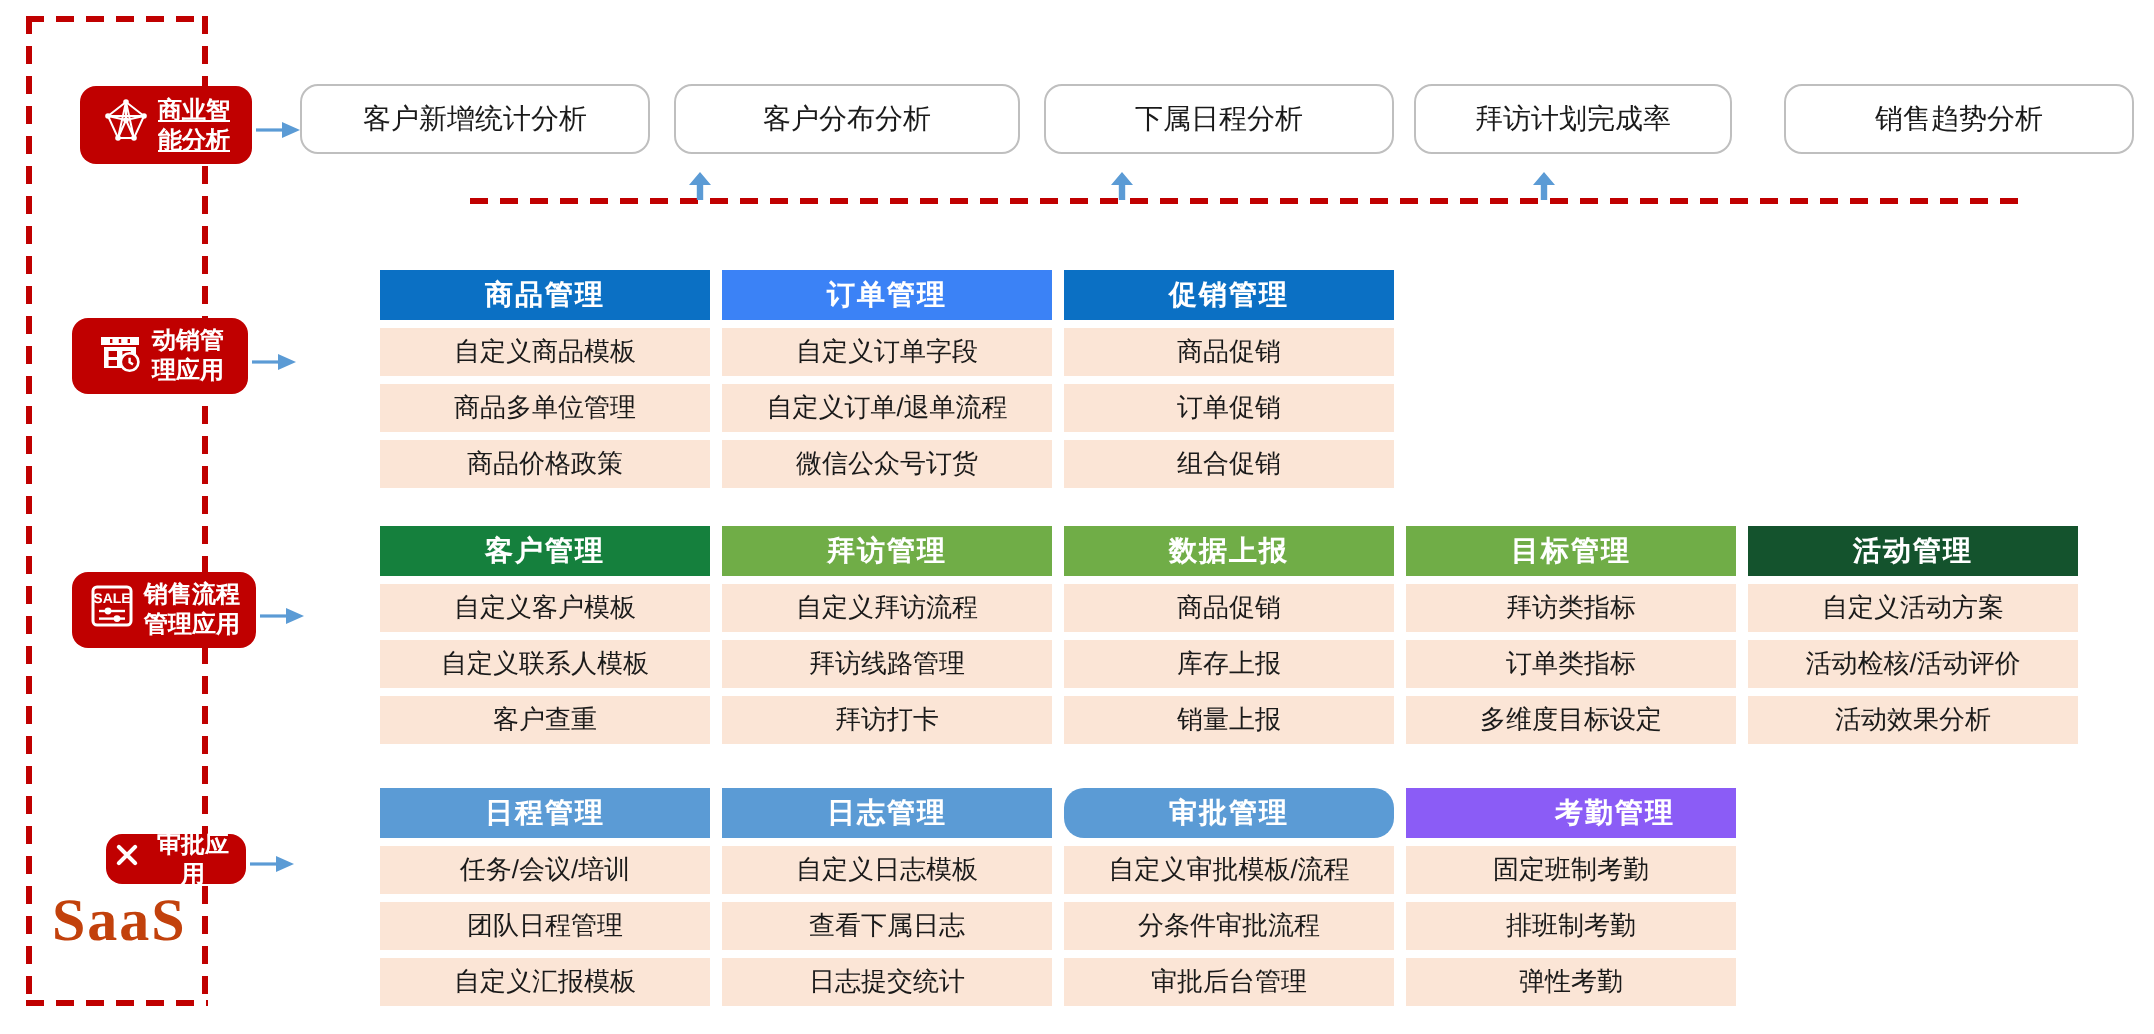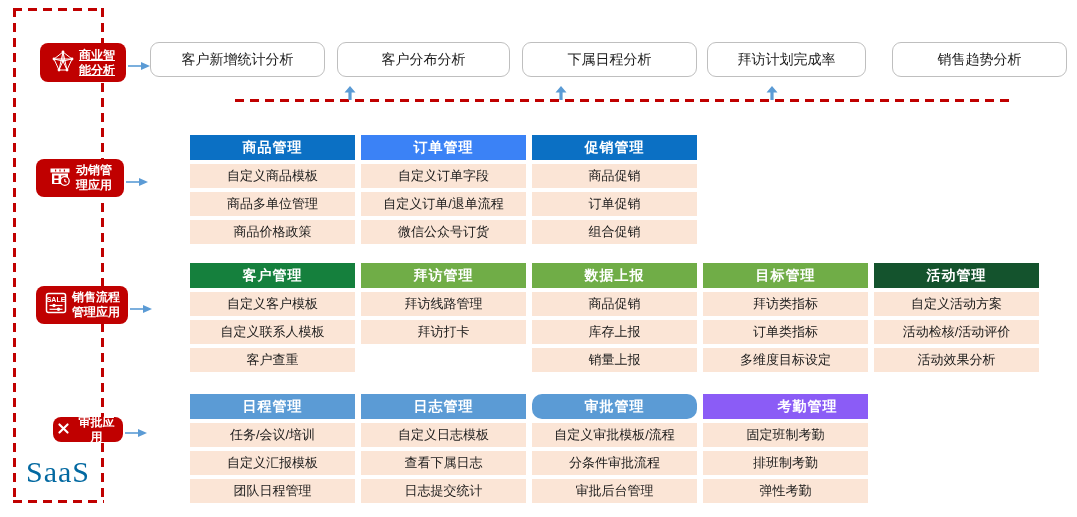--- a/index.html
+++ b/index.html
@@ -15,21 +15,21 @@
     background-image:repeating-linear-gradient(90deg,var(--red) 0 9px,transparent 9px 15px);}
   .frame .v-edge{top:0;width:3px;height:100%;
     background-image:repeating-linear-gradient(180deg,var(--red) 0 9px,transparent 9px 15px);}
   .edge-top{top:0;}
   .edge-bottom{bottom:0;}
   .edge-left{left:0;}
   .edge-right{right:0;}
   .saas-label{
     position:absolute;left:26px;top:444px;z-index:2;
     font-family:"Liberation Serif","DejaVu Serif",serif;
-    font-weight:normal;font-size:30px;color:#0369a1;letter-spacing:1px;margin-top:11px;
+    font-weight:bold;font-size:30px;color:#c2410c;letter-spacing:1px;
   }
   
   .module-label{
     position:absolute;z-index:3;background:var(--red);color:#fff;
     border-radius:8px;display:flex;align-items:center;justify-content:center;
     gap:4px;box-sizing:border-box;padding:2px 4px;
   }
   .module-label .txt{font-size:12px;font-weight:bold;line-height:15px;text-align:center;}
   .module-label .txt span{display:block;}
   .lbl-bi{left:40px;top:43px;width:86px;height:39px;text-decoration:underline;}
@@ -230,20 +230,21 @@
   </div>
 <div class="section sec-2" id="section-1">
     <div class="col">
       <div class="col-header" style="background: #15803d; text-align: center;">客户管理</div>
       <div class="cell">自定义客户模板</div>
       <div class="cell">自定义联系人模板</div>
       <div class="cell">客户查重</div>
     </div>
     <div class="col">
       <div class="col-header" style="background: rgb(112, 173, 71);">拜访管理</div>
+      <div class="cell">自定义拜访流程</div>
       <div class="cell">拜访线路管理</div>
       <div class="cell">拜访打卡</div>
     </div>
     <div class="col">
       <div class="col-header" style="background: rgb(112, 173, 71);">数据上报</div>
       <div class="cell">商品促销</div>
       <div class="cell">库存上报</div>
       <div class="cell">销量上报</div>
     </div>
     <div class="col">
@@ -256,22 +257,22 @@
       <div class="col-header" style="background: #14532d;">活动管理</div>
       <div class="cell">自定义活动方案</div>
       <div class="cell">活动检核/活动评价</div>
       <div class="cell">活动效果分析</div>
     </div>
   </div>
 <div class="section sec-3" id="section-2">
     <div class="col">
       <div class="col-header" style="background: rgb(91, 155, 213);">日程管理</div>
       <div class="cell">任务/会议/培训</div>
+      <div class="cell">团队日程管理</div>
       <div class="cell">自定义汇报模板</div>
-      <div class="cell">团队日程管理</div>
     </div>
     <div class="col">
       <div class="col-header" style="background: rgb(91, 155, 213);">日志管理</div>
       <div class="cell">自定义日志模板</div>
       <div class="cell">查看下属日志</div>
       <div class="cell">日志提交统计</div>
     </div>
     <div class="col">
       <div class="col-header" style="background: rgb(91, 155, 213); border-radius: 10px;">审批管理</div>
       <div class="cell">自定义审批模板/流程</div>

